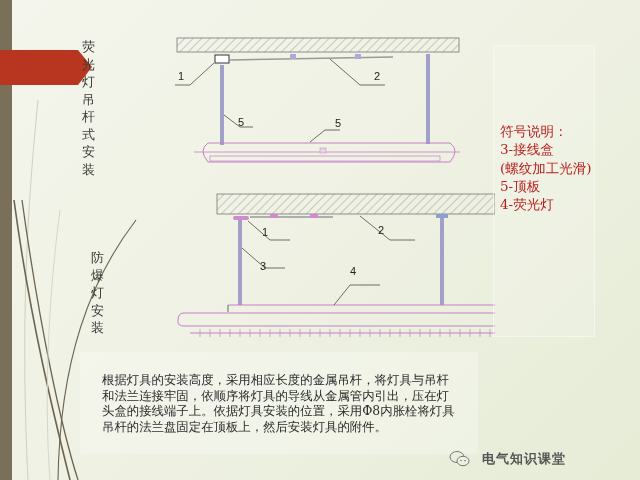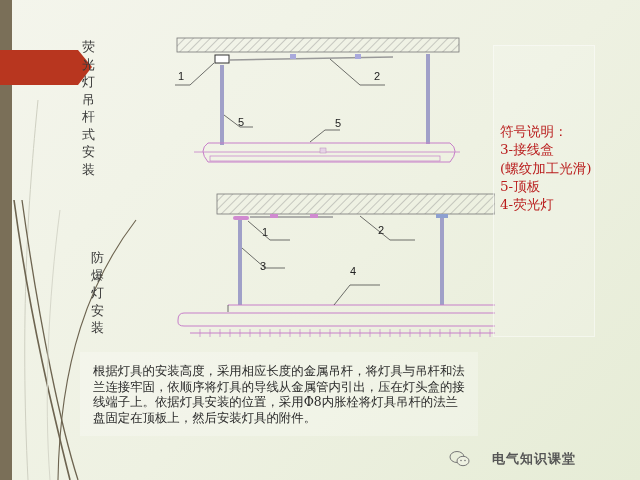--- a/index.html
+++ b/index.html
@@ -22,23 +22,23 @@
   .legend {
     position: absolute; left: 500px; top: 122px; font-size: 13.5px; line-height: 18.3px;
     color: #b91c1c;
   }
   .legend-panel { position: absolute; left: 493px; top: 45px; width: 100px; height: 290px;
     background: rgba(255,255,255,0.15); border: 1px solid rgba(255,255,255,0.45); }
   .desc {
     position: absolute; left: 80px; top: 352px; width: 390px; font-size: 12.4px; line-height: 15.6px;
     color: #2b2b2b; background: rgba(255,255,255,0.25); padding: 2px 4px;
   }
-  .desc p { margin: 9px; }
+  .desc p { margin: 18px; }
   .watermark { position: absolute; left: 449px; top: 450px; font-size: 13px; color: #555;
-    font-family: "DejaVu Sans", sans-serif; font-weight: bold; letter-spacing: 1px; display: flex; align-items: center; gap: 21px; }
+    font-family: "DejaVu Sans", sans-serif; font-weight: bold; letter-spacing: 1px; display: flex; align-items: center; gap: 11px; }
   .wm-icon { width: 22px; height: 18px; }
   .dlabel { font-family: "Liberation Sans", sans-serif; font-size: 11px; fill: #222; }
 </style>
 </head>
 <body>
 
 <div class="left-bar"></div>
 
 <svg class="swirl" viewBox="0 0 160 480">
   <path d="M38,100 C28,200 20,320 28,480" stroke="#cfd0c2" stroke-width="1" fill="none"></path>

